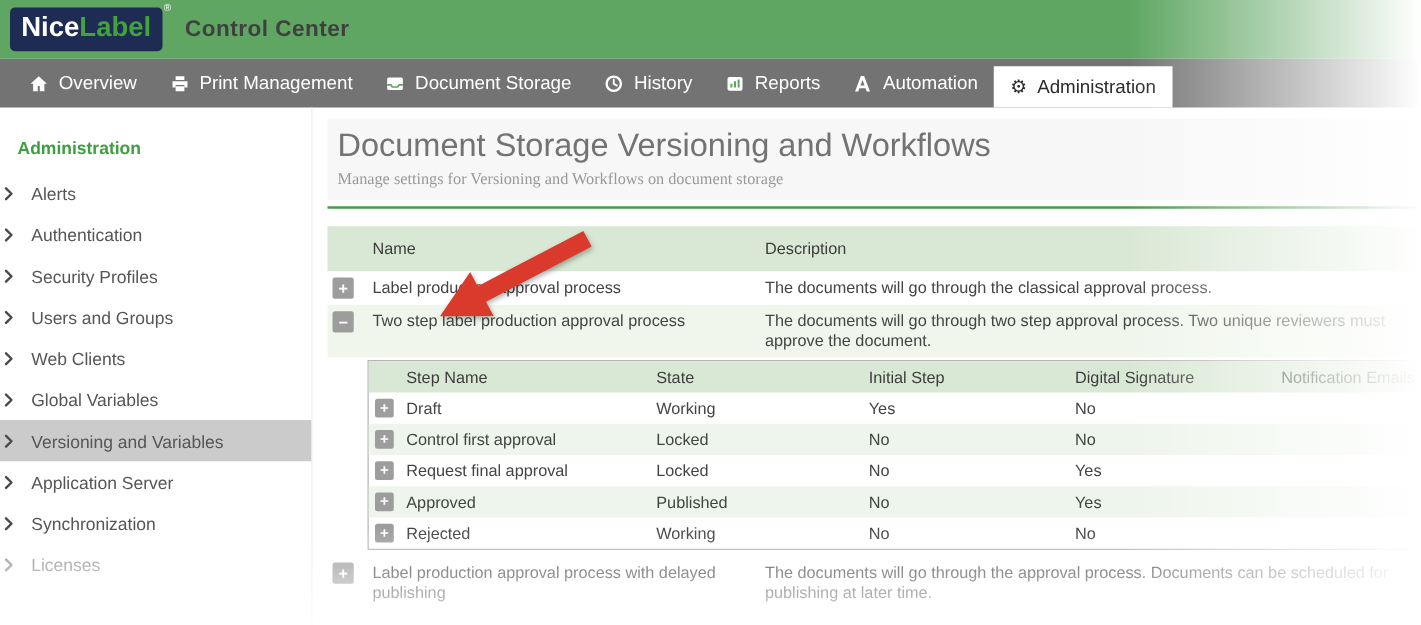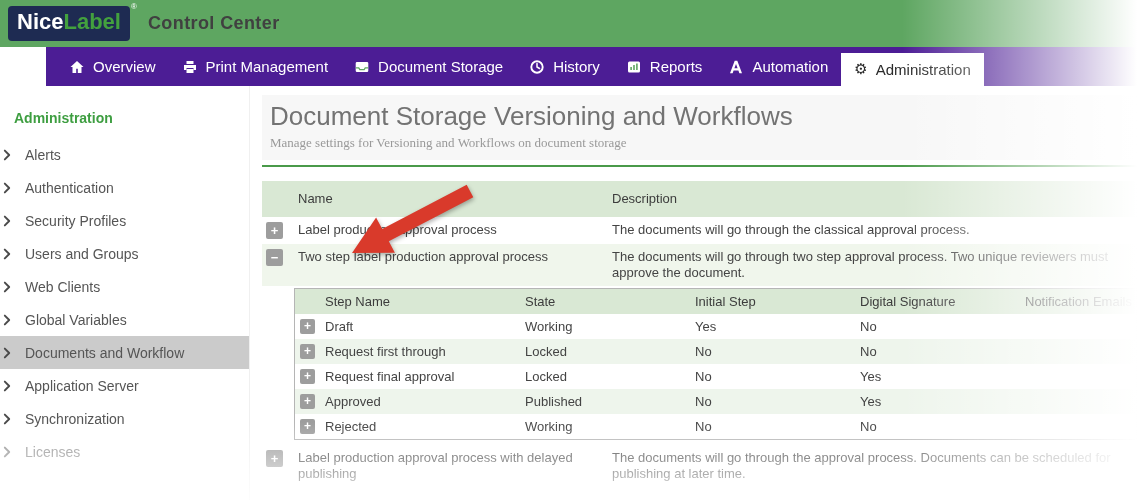--- a/index.html
+++ b/index.html
@@ -9,21 +9,21 @@
 
   
   .topbar { height:47px; background:#5ea661; display:flex; align-items:center; padding-left:8px; }
   .logo { background:#1e2b52; border-radius:4px; padding:3px 9px 5px 9px; font-weight:bold; font-size:22px; line-height:1.2; position:relative; }
   .logo-nice { color:#ffffff; }
   .logo-label { color:#43a13e; }
   .logo-reg { position:absolute; top:-4px; right:-7px; font-size:8px; color:#fff; font-weight:normal; }
   .app-title { color:#404040; font-size:18px; margin-left:18px; font-weight:700; letter-spacing:.4px; }
 
   
-  .navbar { height:39px; background:#4c1d95; display:flex; align-items:stretch; padding-left:10px;margin-left:46px; }
+  .navbar { height:39px; background:#737373; display:flex; align-items:stretch; padding-left:10px; }
   .nav-item { display:flex; align-items:center; gap:8px; padding:0 13px; color:#fff; font-size:15px; cursor:pointer; white-space:nowrap; }
   .nav-item.active { background:#fff; color:#2b2b2b; margin-top:6px; }
   .nav-icon { display:flex; align-items:center; }
   .gear-glyph { font-family:"DejaVu Sans", sans-serif; font-size:15px; line-height:1; color:#2b2b2b; }
 
   
   .body-row { display:flex; height:414px; }
   .sidebar { width:250px; flex:none; padding-top:18px; border-right:1px solid #f0f0f0; }
   .sidebar-title { color:#3e9e41; font-weight:bold; font-size:14px; padding:6px 0 12px 14px; }
   .side-item { height:33px; display:flex; align-items:center; gap:11px; padding-left:0; font-size:14px; color:#555; cursor:pointer; }
@@ -197,21 +197,21 @@
             </svg>
           </span>
         <span class="side-label">Global Variables</span>
       </div>
       <div class="side-item selected">
         <span class="chev">
             <svg width="14" height="14" viewBox="0 0 16 16">
               <path d="M5.5 3l5 5-5 5" fill="none" stroke="#4a4a4a" stroke-width="2.2" stroke-linecap="round" stroke-linejoin="round"></path>
             </svg>
           </span>
-        <span class="side-label">Documents and Workflow</span>
+        <span class="side-label">Versioning and Variables</span>
       </div>
       <div class="side-item">
         <span class="chev">
             <svg width="14" height="14" viewBox="0 0 16 16">
               <path d="M5.5 3l5 5-5 5" fill="none" stroke="#4a4a4a" stroke-width="2.2" stroke-linecap="round" stroke-linejoin="round"></path>
             </svg>
           </span>
         <span class="side-label">Application Server</span>
       </div>
       <div class="side-item">
@@ -281,21 +281,21 @@
               <div class="sc-step">Draft</div>
               <div class="sc-state">Working</div>
               <div class="sc-init">Yes</div>
               <div class="sc-sig">No</div>
               <div class="sc-notif"></div>
             </div>
             <div class="st-row tint">
               <div class="sc-icon">
                   <span class="expand-box small">+</span>
                 </div>
-              <div class="sc-step">Request first through</div>
+              <div class="sc-step">Control first approval</div>
               <div class="sc-state">Locked</div>
               <div class="sc-init">No</div>
               <div class="sc-sig">No</div>
               <div class="sc-notif"></div>
             </div>
             <div class="st-row">
               <div class="sc-icon">
                   <span class="expand-box small">+</span>
                 </div>
               <div class="sc-step">Request final approval</div>

